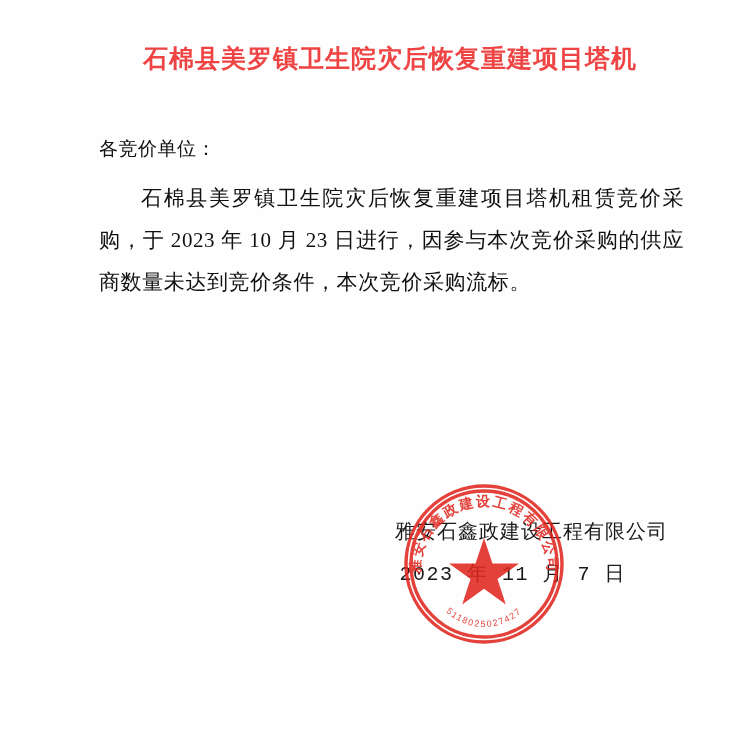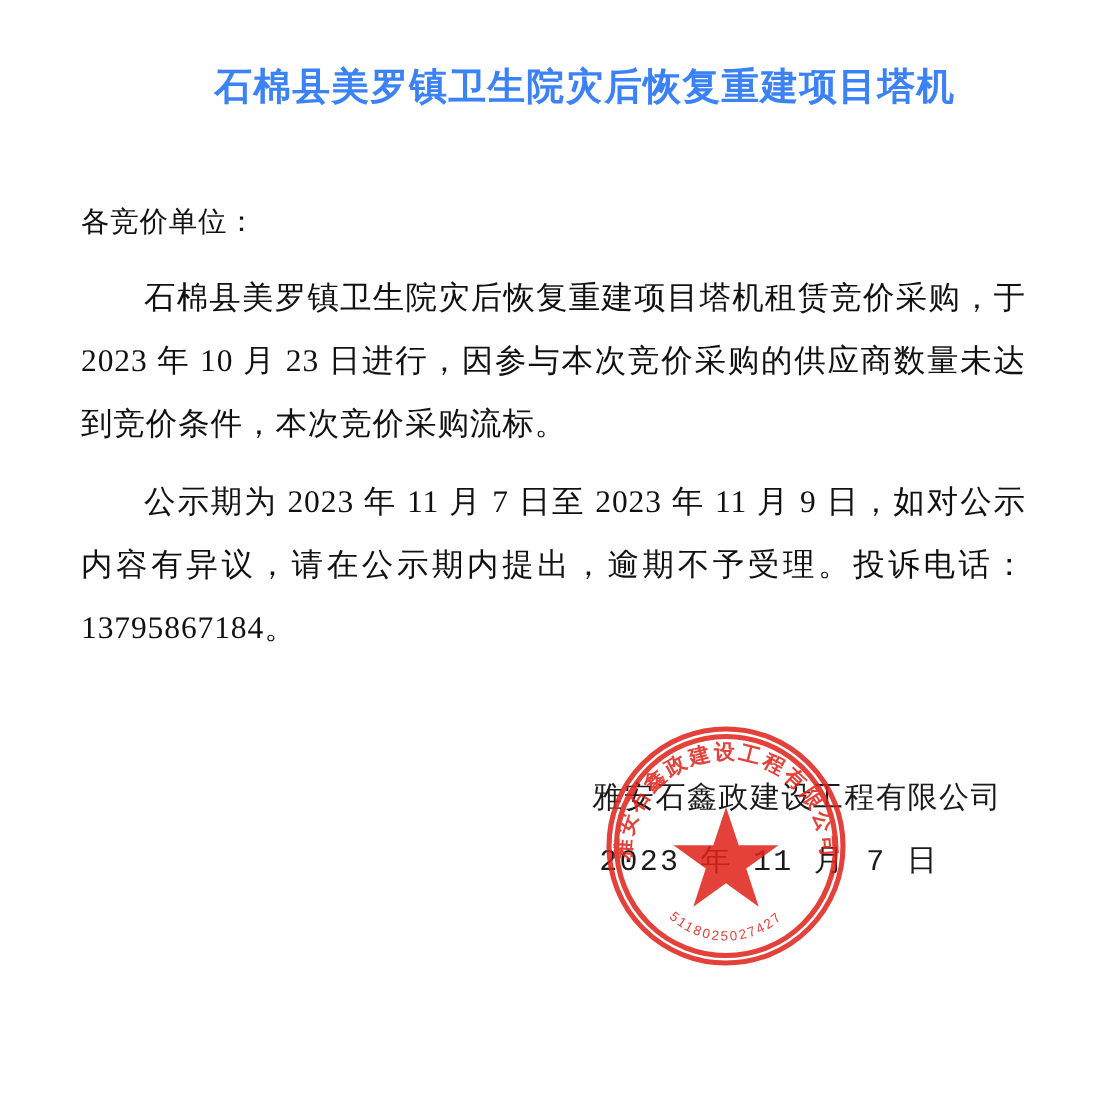--- a/index.html
+++ b/index.html
@@ -22,28 +22,28 @@
     background: #fefefe;
   }
   .doc-title {
     margin: 0;
     padding: 38px 60px 0 94px;
     text-align: center;
     font-size: 25px;
     font-weight: bold;
     line-height: 1.65;
     letter-spacing: 1px;
-    color: #3b82f6;
+    color: #ef4444;
     font-family: "Liberation Serif", "DejaVu Serif", serif;
   }
   .doc-title .line {
     display: block;
   }
   .body-block {
-    padding: 30px 62px 0 54px;
+    padding: 30px 62px 0 99px;
   }
   .salutation {
     font-size: 19px;
     line-height: 1.9;
     letter-spacing: 0.5px;
     margin: 22px 0 6px 0;
   }
   .para {
     font-size: 21px;
     line-height: 2.0;
@@ -122,21 +122,20 @@
 
 <div class="page">
 
   <h1 class="doc-title">
     <span class="line">石棉县美罗镇卫生院灾后恢复重建项目塔机</span>
   </h1>
 
   <div class="body-block">
     <p class="salutation">各竞价单位：</p>
     <p class="para">石棉县美罗镇卫生院灾后恢复重建项目塔机租赁竞价采购，于 2023 年 10 月 23 日进行，因参与本次竞价采购的供应商数量未达到竞价条件，本次竞价采购流标。</p>
-    <p class="para">公示期为 2023 年 11 月 7 日至 2023 年 11 月 9 日，如对公示内容有异议，请在公示期内提出，逾期不予受理。投诉电话：13795867184。</p>
   </div>
 
   <div class="signature-area">
 
     <div class="sig-text">雅安石鑫政建设工程有限公司</div>
     <div class="sig-date">2023 年 11 月 7 日</div>
 
     <div class="seal">
       <svg viewBox="0 0 168 168" xmlns="http://www.w3.org/2000/svg">
         <circle class="seal-ring" cx="84" cy="84" r="78"></circle>

